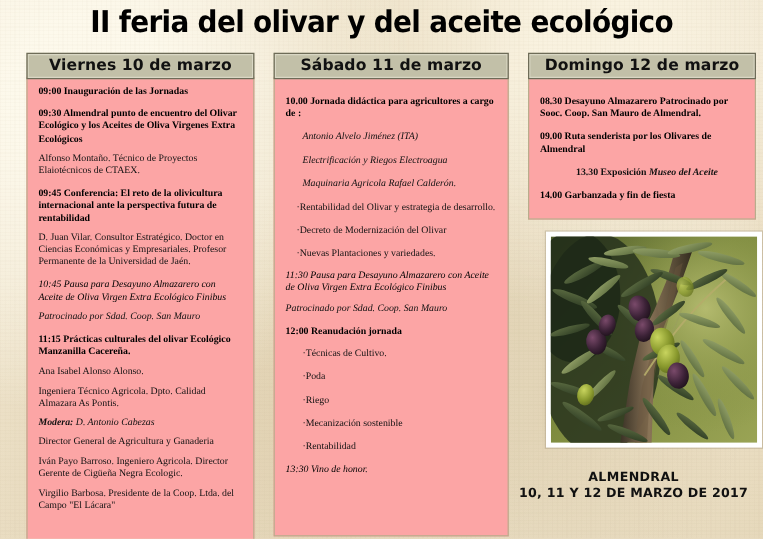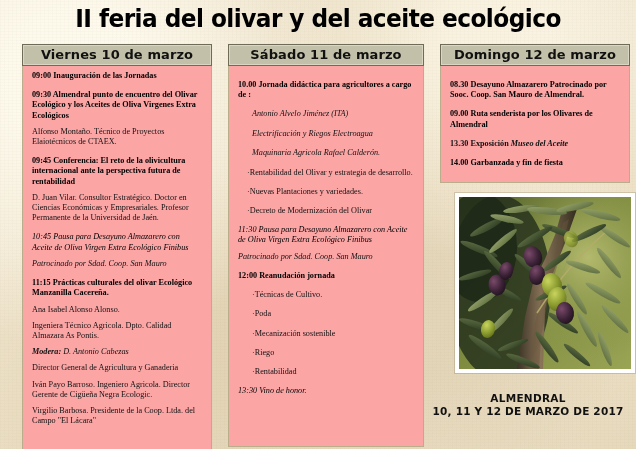--- a/index.html
+++ b/index.html
@@ -115,42 +115,42 @@
 
 <div class="col" id="col2" style="left:228px;top:44px;width:196px;">
   <div class="dayhead">Sábado 11 de marzo</div>
   <div class="panel" style="height:381px;">
     <div class="inner" id="c2body">
         <div class="ev hl spaced"><span>10.00 Jornada didáctica para agricultores a cargo de :</span></div>
         <div class="ev sub-i spaced indent"><span>Antonio Alvelo Jiménez (ITA)</span></div>
         <div class="ev sub-i spaced indent"><span>Electrificación y Riegos Electroagua</span></div>
         <div class="ev sub-i spaced indent"><span>Maquinaria Agricola Rafael Calderón.</span></div>
         <div class="ev sub spaced indent2"><span>·Rentabilidad del Olivar y estrategia de desarrollo.</span></div>
+        <div class="ev sub spaced indent2"><span>·Decreto de Modernización del Olivar</span></div>
         <div class="ev sub spaced indent2"><span>·Nuevas Plantaciones y variedades.</span></div>
-        <div class="ev sub spaced indent2"><span>·Decreto de Modernización del Olivar</span></div>
         <div class="ev hl-i spaced"><span>11:30 Pausa para Desayuno Almazarero con Aceite de Oliva Virgen Extra Ecológico Finibus</span></div>
         <div class="ev sub-i"><span>Patrocinado por Sdad. Coop. San Mauro</span></div>
         <div class="ev hl spaced"><span>12:00  Reanudación jornada</span></div>
         <div class="ev sub spaced indent"><span>·Técnicas de Cultivo.</span></div>
         <div class="ev sub spaced indent"><span>·Poda</span></div>
+        <div class="ev sub spaced indent"><span>·Riego</span></div>
         <div class="ev sub spaced indent"><span>·Mecanización sostenible</span></div>
-        <div class="ev sub spaced indent"><span>·Riego</span></div>
         <div class="ev sub spaced indent"><span>·Rentabilidad</span></div>
         <div class="ev hl-i spaced"><span>13:30 Vino de honor.</span></div>
       </div>
   </div>
 </div>
 
 <div class="col" id="col3" style="left:440px;top:44px;width:190px;">
   <div class="dayhead">Domingo 12 de marzo</div>
   <div class="panel" style="height:117px;">
     <div class="inner" id="c3body">
         <div class="ev hl spaced"><span>08.30 Desayuno Almazarero Patrocinado por Sooc. Coop. San Mauro de Almendral.</span></div>
         <div class="ev hl spaced"><span>09.00 Ruta senderista por los Olivares de Almendral</span></div>
-        <div class="ev sub spaced"><span style="font-weight: bold;">13.30 Exposición </span><span style="font-style: italic; font-weight: bold;">Museo del Aceite</span></div>
+        <div class="ev sub spaced"><span style="font-weight: bold; margin-left: 30px;">13.30 Exposición </span><span style="font-style: italic; font-weight: bold;">Museo del Aceite</span></div>
         <div class="ev hl spaced"><span>14.00 Garbanzada y fin de fiesta</span></div>
       </div>
   </div>
 </div>
 
 <div id="photoWrap">
   <svg id="photo" viewBox="0 0 172 172" preserveAspectRatio="none">
     <defs>
       <linearGradient id="bg" x1="0" y1="0" x2="1" y2="1">
         <stop offset="0" stop-color="#4e5c2c"></stop>

